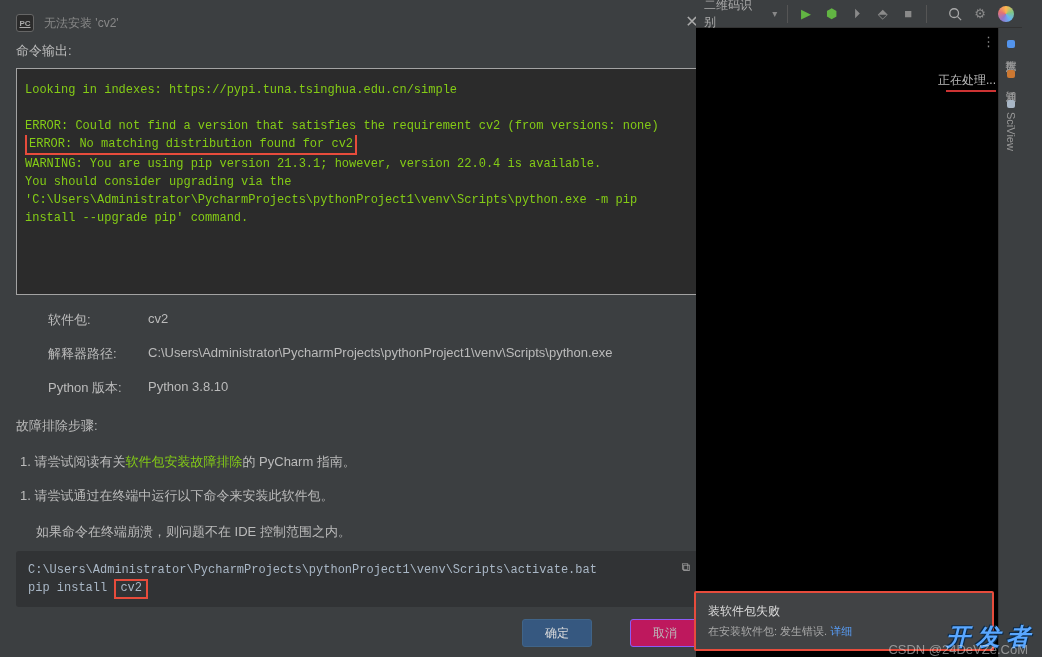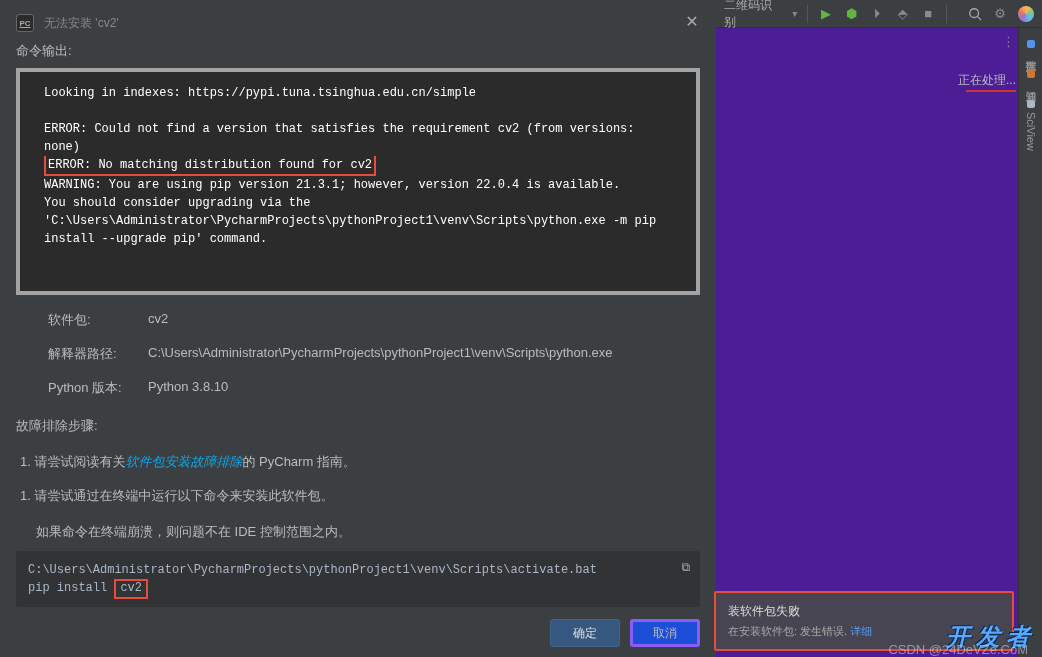--- a/index.html
+++ b/index.html
@@ -21,57 +21,57 @@
   display: flex; align-items: center; justify-content: center;
   font-size: 8px; color: #aaa; font-weight: bold; background: #2b2b2b; text-decoration: underline;
 }
 .title { color: #888; font-size: 12px; }
 .close-x {
   margin-left: auto; width: 16px; height: 16px; color: #aaa;
   cursor: pointer; font-size: 16px; text-align: center; line-height: 14px;
 }
 .label-row { margin-top: 10px; margin-bottom: 8px; color: #bbbbbb; }
 .console {
-  background: #2b2b2b; border: 4px solid #a3a3a3;
-  height: 295px; padding: 12px 24px;
+  background: #2b2b2b; border: 1px solid #a3a3a3;
+  height: 295px; padding: 12px 8px;
   font-family: Consolas, "Courier New", monospace; font-size: 12px;
-  color: #ffffff; white-space: pre-wrap; line-height: 18px;
+  color: #84cc16; white-space: pre-wrap; line-height: 18px;
   overflow: hidden;
 }
 .err-line1 { display: inline-block; }
 .err-line2 {
   display: inline-block; border: 2px solid #e74c3c;
   border-top: none; padding: 0 2px;
 }
 .info-grid { margin-top: 16px; display: grid; grid-template-columns: 100px 1fr; row-gap: 16px; margin-left: 32px; }
 .info-grid .k { color: #bbbbbb; }
 .info-grid .v { color: #bbbbbb; }
 .steps-title { margin-top: 20px; margin-bottom: 10px; color: #bbbbbb; }
 .step-line { margin: 8px 0 8px 4px; color: #bbbbbb; }
-.link { color: #0ea5e9; font-style: italic; }
+.link { color: #84cc16; }
 .note { margin: 10px 0 10px 20px; color: #bbbbbb; }
 .cmdbox {
   background: #313335; border-radius: 3px; padding: 10px 12px;
   font-family: Consolas, "Courier New", monospace; font-size: 12px;
   color: #a9b7c6; position: relative; line-height: 18px;
 }
 .cmdbox .copy { position: absolute; right: 10px; top: 8px; color: #aaa; cursor: pointer; }
 .cv2-box { border: 2px solid #e74c3c; padding: 0 4px 2px 4px; }
 .buttons { margin-top: 12px; display: flex; gap: 10px; justify-content: flex-end; align-items: flex-end; }
 .btn {
   min-width: 70px; height: 28px; border-radius: 3px;
   display: flex; align-items: center; justify-content: center;
   cursor: pointer; font-size: 12px;
 }
 .btn.primary { background: #365880; color: #dcdcdc; border: 1px solid #406488; }
-.btn.secondary { background: #1d4ed8; color: #bbbbbb; border: 3px solid #8b5cf6; }
+.btn.secondary { background: #be185d; color: #bbbbbb; border: 1px solid #8b5cf6; margin-left: 28px; }
 
 .right-pane {
-  position: absolute; left: 716px; top: 0; width: 326px; height: 657px;
-  background: #4c1d95;
+  position: absolute; left: 696px; top: 0; width: 326px; height: 657px;
+  background: #000000;
 }
 .top-toolbar {
   height: 28px; background: #3c3f41; border-bottom: 1px solid #323232;
   display: flex; align-items: center; gap: 10px; padding: 0 8px;
 }
 .tb-text { color: #aaa; font-size: 12px; }
 .tb-chevron { color: #888; font-size: 10px; }
 .tb-divider { width: 1px; height: 18px; background: #555; }
 .tb-icon { width: 16px; height: 16px; display:flex; align-items:center; justify-content:center; cursor:pointer; }
 .play { color: #62b543; }

